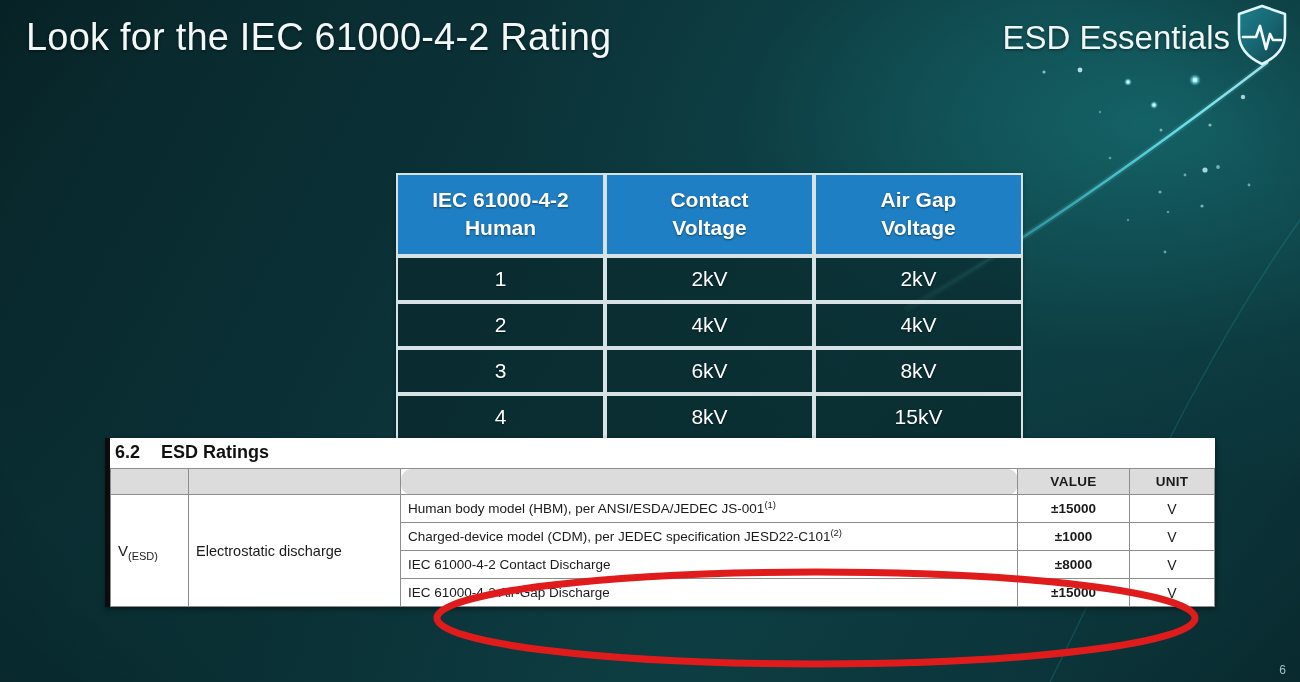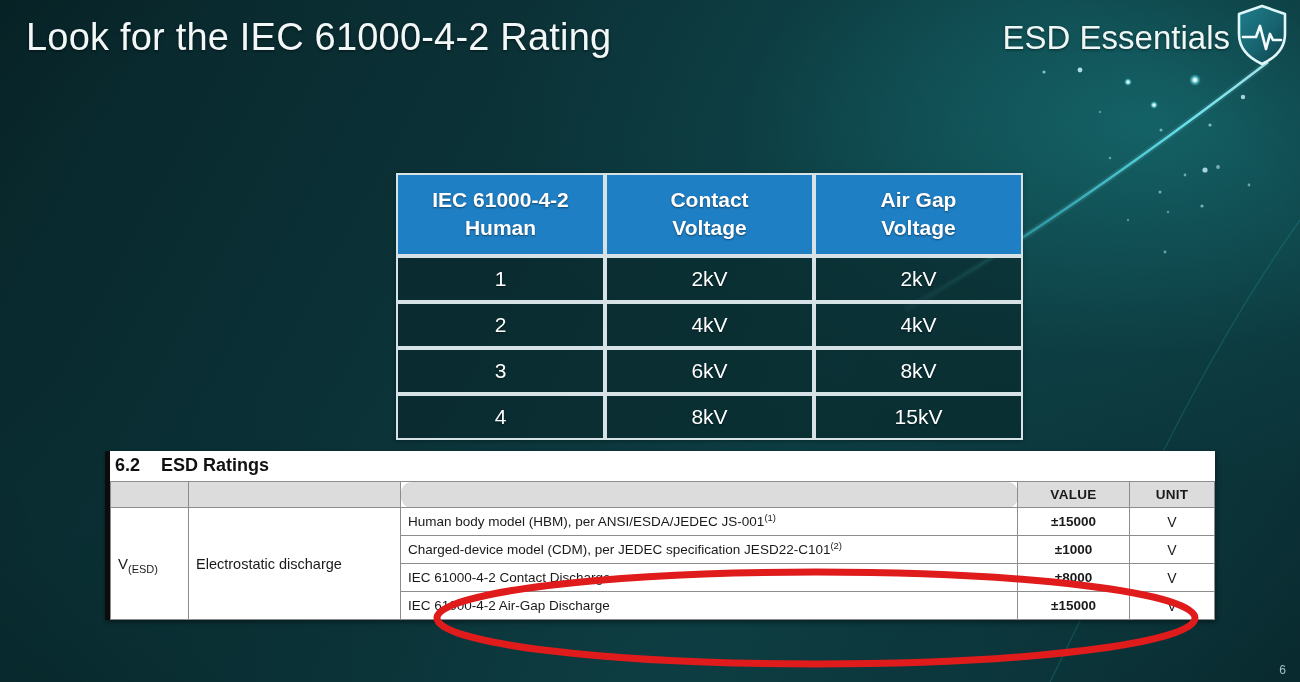--- a/index.html
+++ b/index.html
@@ -95,21 +95,21 @@
     background: rgba(9,40,44,0.62);
     font-size: 21px;
     font-weight: 400;
     height: 46px;
     padding: 2px 4px;
   }
 
   
   #datasheet {
     position: absolute;
-    left: 105px; top: 451px;
+    left: 105px; top: 438px;
     width: 1110px;
     background: #ffffff;
     border-left: 5px solid #0c0c0c;
     box-shadow: 1px 2px 5px rgba(0,0,0,0.45);
   }
   #ds-section-head {
     font-size: 18px;
     font-weight: bold;
     color: #111;
     padding: 4px 0 5px 5px;

